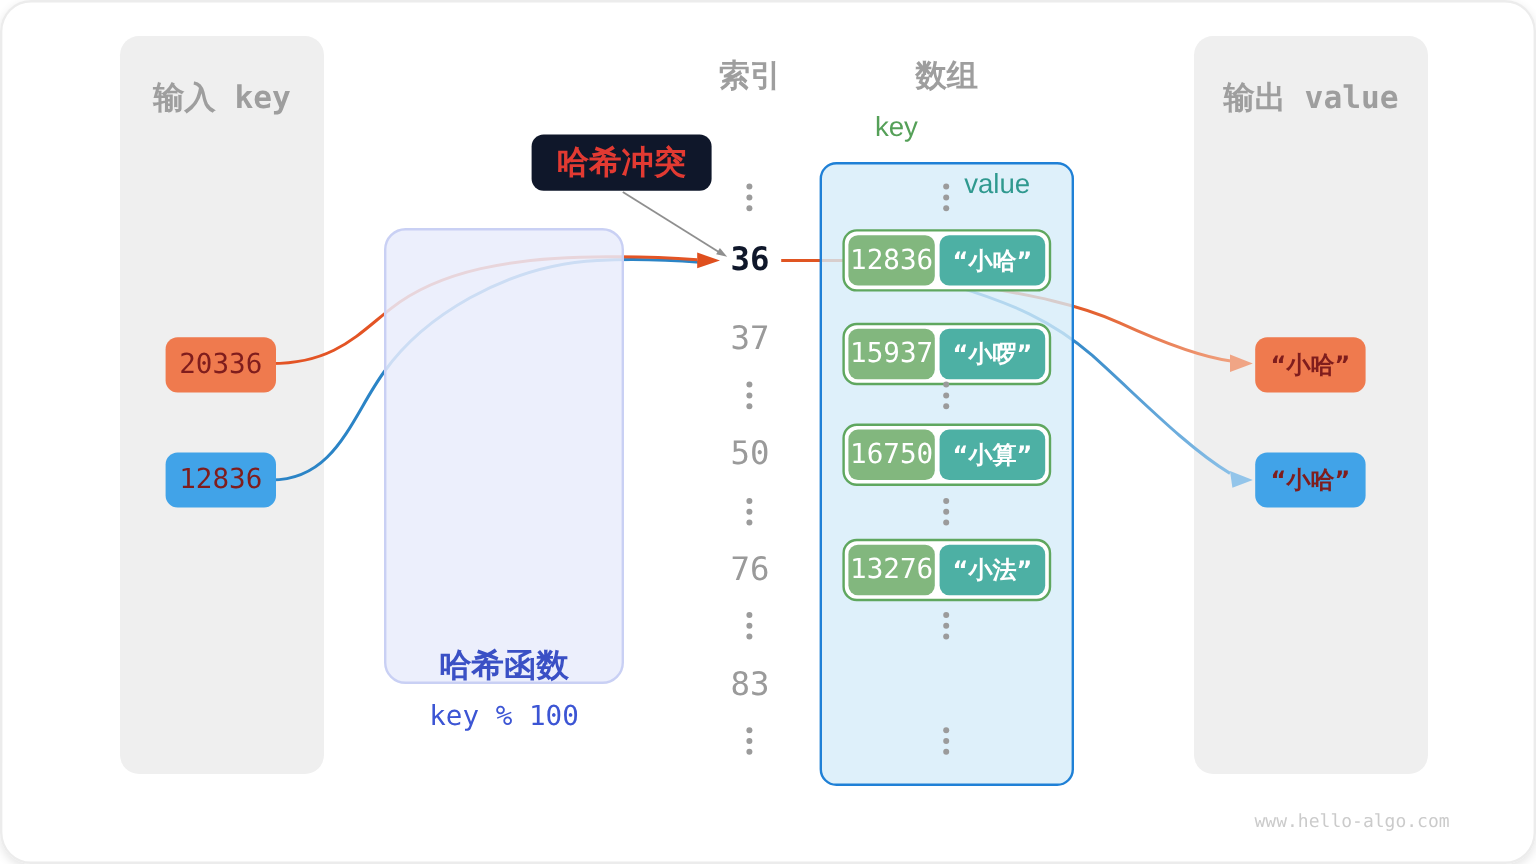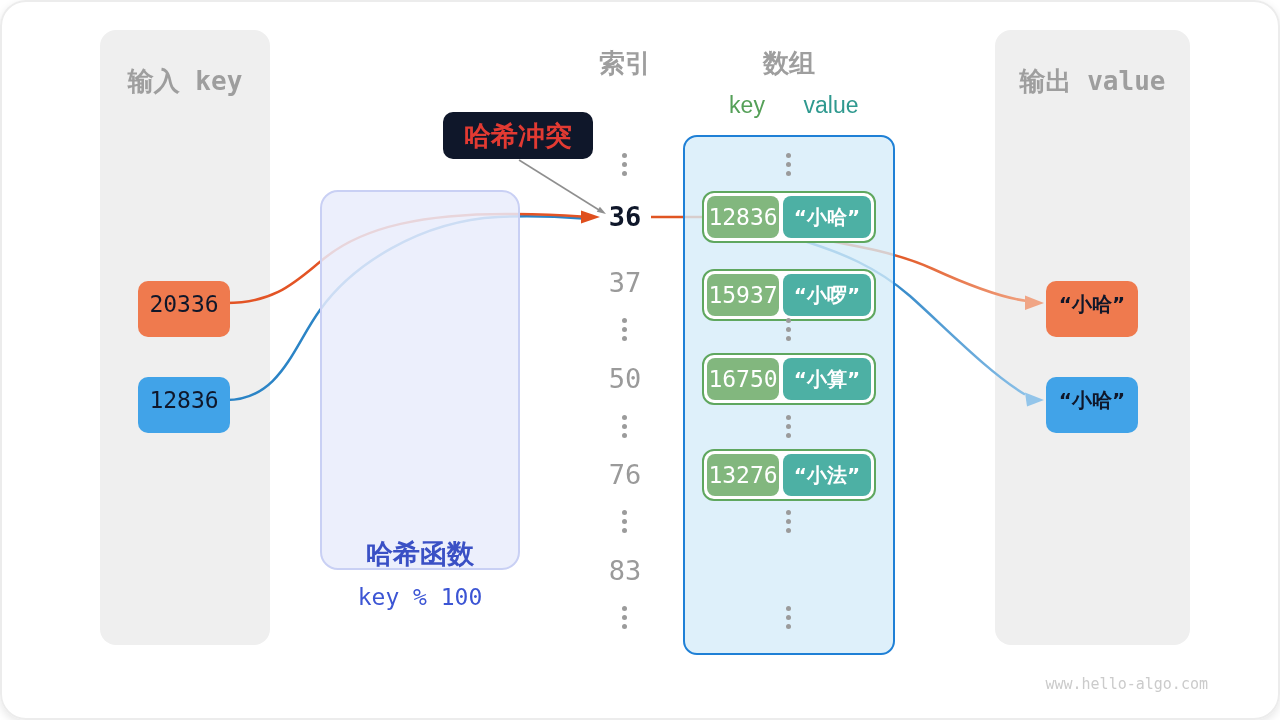--- a/index.html
+++ b/index.html
@@ -29,40 +29,40 @@
     font-size:27px;font-weight:bold;color:#3a50c5;z-index:4;}
   .hash-formula{position:absolute;left:0;right:0;top:392px;text-align:center;
     font-size:23px;color:#3c55d4;z-index:4;}
   .arraybox{
     position:absolute;left:683px;top:135px;width:212px;height:520px;
     background:rgba(214,236,249,0.80);border:2.5px solid #1f80d6;border-radius:14px;
     z-index:3;box-sizing:border-box;
   }
   
   .chip{
-    position:absolute;width:92px;height:56px;border-radius:10px;z-index:4;
-    color:#0f172a;text-align:center;line-height:46px;white-space:nowrap;
+    position:absolute;width:92px;height:46px;border-radius:10px;z-index:4;
+    color:#7f1d1d;text-align:center;line-height:46px;white-space:nowrap;
   }
   .chip.num{font-family:"DejaVu Sans Mono","Liberation Mono",monospace;font-size:23px;}
   .chip.cjk{font-size:20px;font-weight:bold;}
   .chip.orange{background:#ef7a4e;}
   .chip.blue{background:#41a3e8;}
   
   .collision{
     position:absolute;left:443px;top:112px;width:150px;height:47px;border-radius:10px;
     background:#0f172a;color:#e23a32;font-size:27px;font-weight:bold;
     text-align:center;line-height:47px;z-index:4;white-space:nowrap;
   }
   
   .col-title{position:absolute;top:46px;font-size:26px;font-weight:bold;color:#9e9e9e;
     text-align:center;z-index:4;white-space:nowrap;}
   .kv-head{position:absolute;top:92px;height:28px;font-size:23px;z-index:4;
     font-family:Liberation Sans, sans-serif;text-align:center;}
   .kv-head.key{left:712px;width:70px;color:#55a058;}
-  .kv-head.val{left:786px;width:90px;color:#2f998f;}
+  .kv-head.val{left:786px;width:90px;color:#2f998f;margin-top:48px;}
   
   .idx{position:absolute;left:585px;width:80px;height:34px;text-align:center;
     font-family:"DejaVu Sans Mono","Liberation Mono",monospace;
     font-size:27px;line-height:34px;color:#9a9a9a;z-index:4;}
   .idx.hl{color:#0f172a;font-weight:bold;}
   
   .dots{position:absolute;display:flex;flex-direction:column;gap:4px;z-index:4;}
   .dots i{width:5px;height:5px;border-radius:50%;background:#9b9b9b;}
   
   .row{

